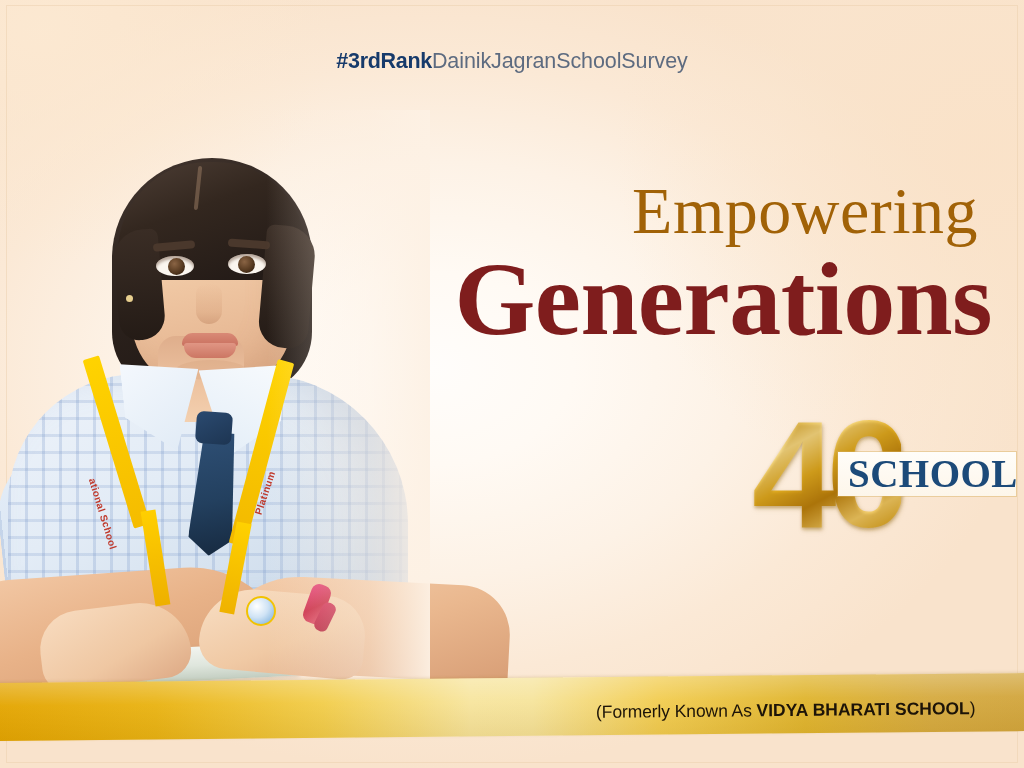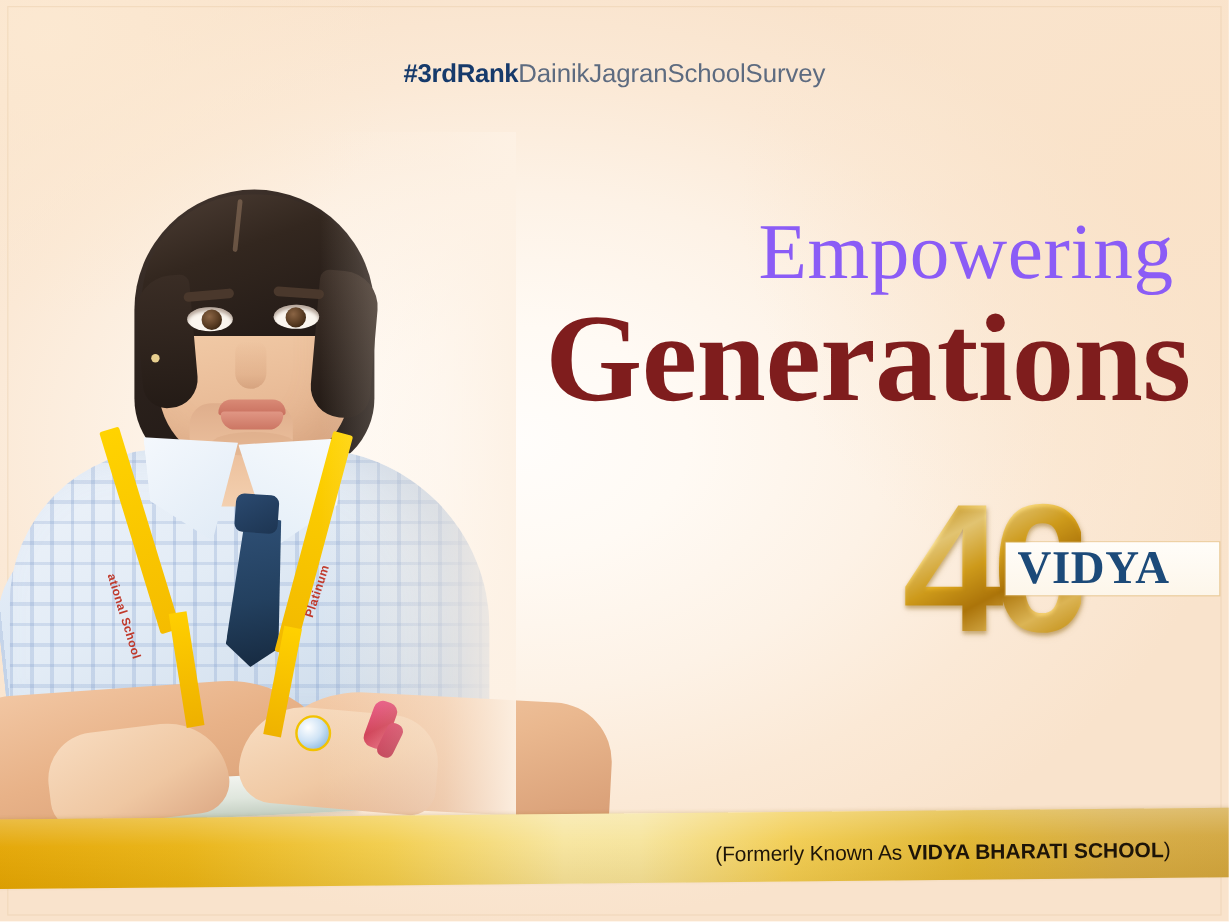--- a/index.html
+++ b/index.html
@@ -405,21 +405,21 @@
     left: 360px;
     top: 178px;
     width: 640px;
     z-index: 5;
     text-align: right;
   }
   .line-empowering {
     font-family: "Liberation Serif", "DejaVu Serif", serif;
     font-size: 66px;
     line-height: 1.0;
-    color: #8b5cf6;
+    color: #a16207;
     letter-spacing: 0.5px;
     font-weight: 400;
     padding-right: 22px;
   }
   .line-generations {
     font-family: "Liberation Serif", "DejaVu Serif", serif;
     font-size: 104px;
     line-height: 1.02;
     color: #7f1d1d;
     letter-spacing: -0.5px;
@@ -616,21 +616,21 @@
 
   <div class="headline">
     <div class="line-empowering">Empowering</div>
     <div class="line-generations">Generations</div>
   </div>
 
   <div class="years-row">
     <div class="forty-wrap">
       <div class="forty-digits">40</div>
       <div class="years-band"></div>
-      <div class="years-word">VIDYA</div>
+      <div class="years-word">SCHOOL</div>
     </div>
   </div>
 
   <div class="gold-band">
     <div class="gold-band-sheen"></div>
   </div>
   <div class="formerly">
     <span>(Formerly Known As </span><span class="strong">VIDYA BHARATI SCHOOL</span><span>)</span>
   </div>
 

